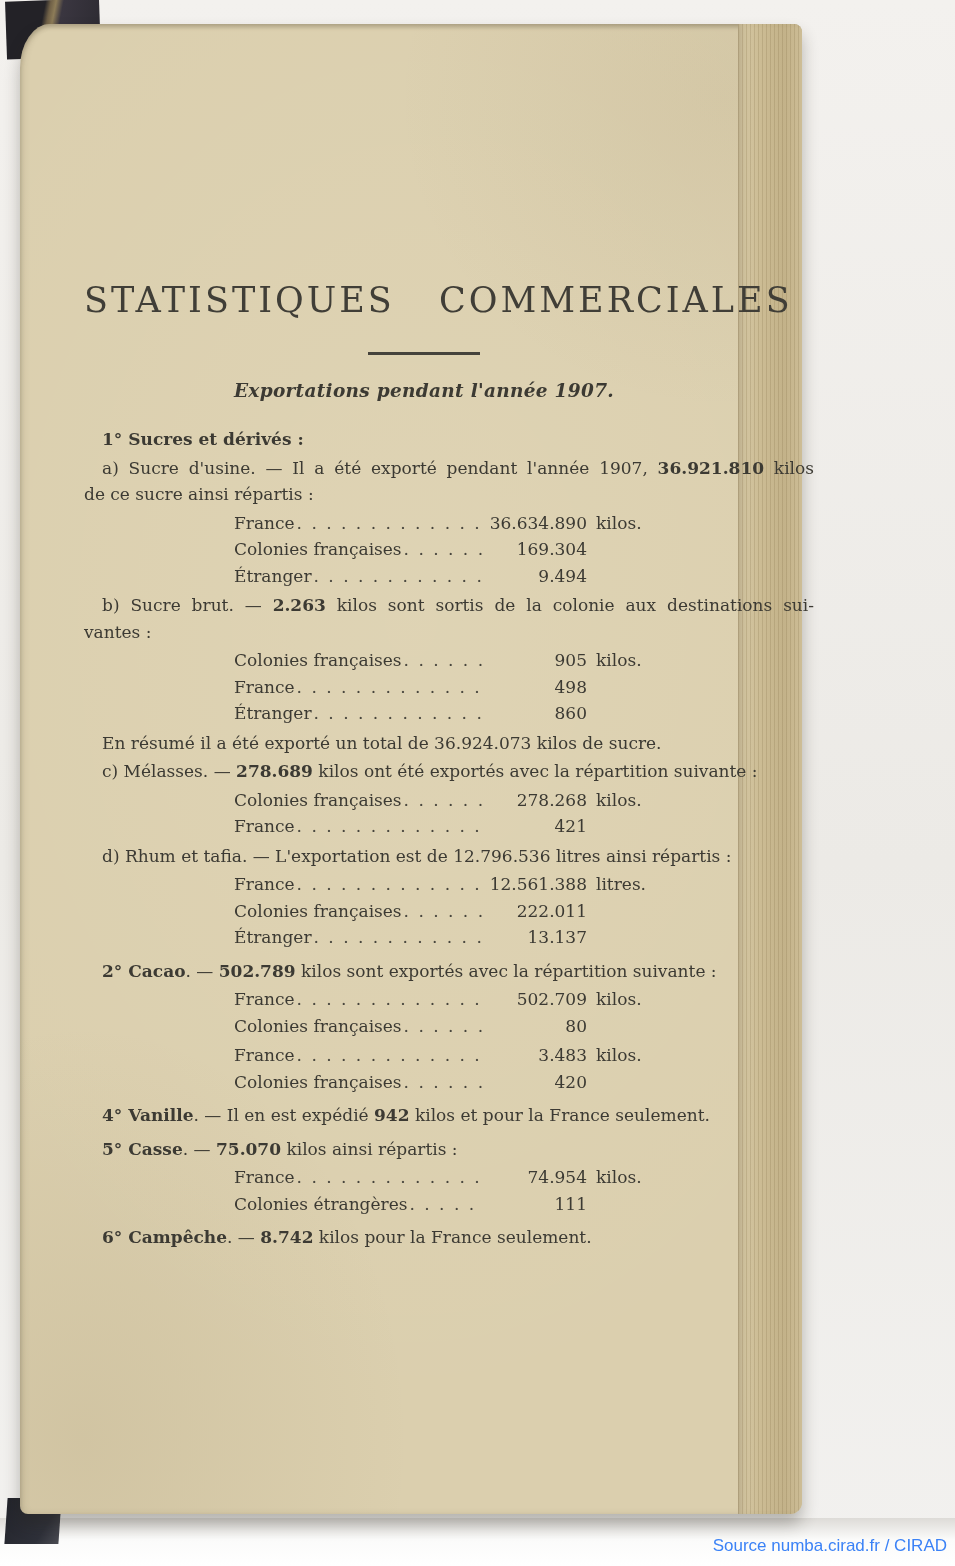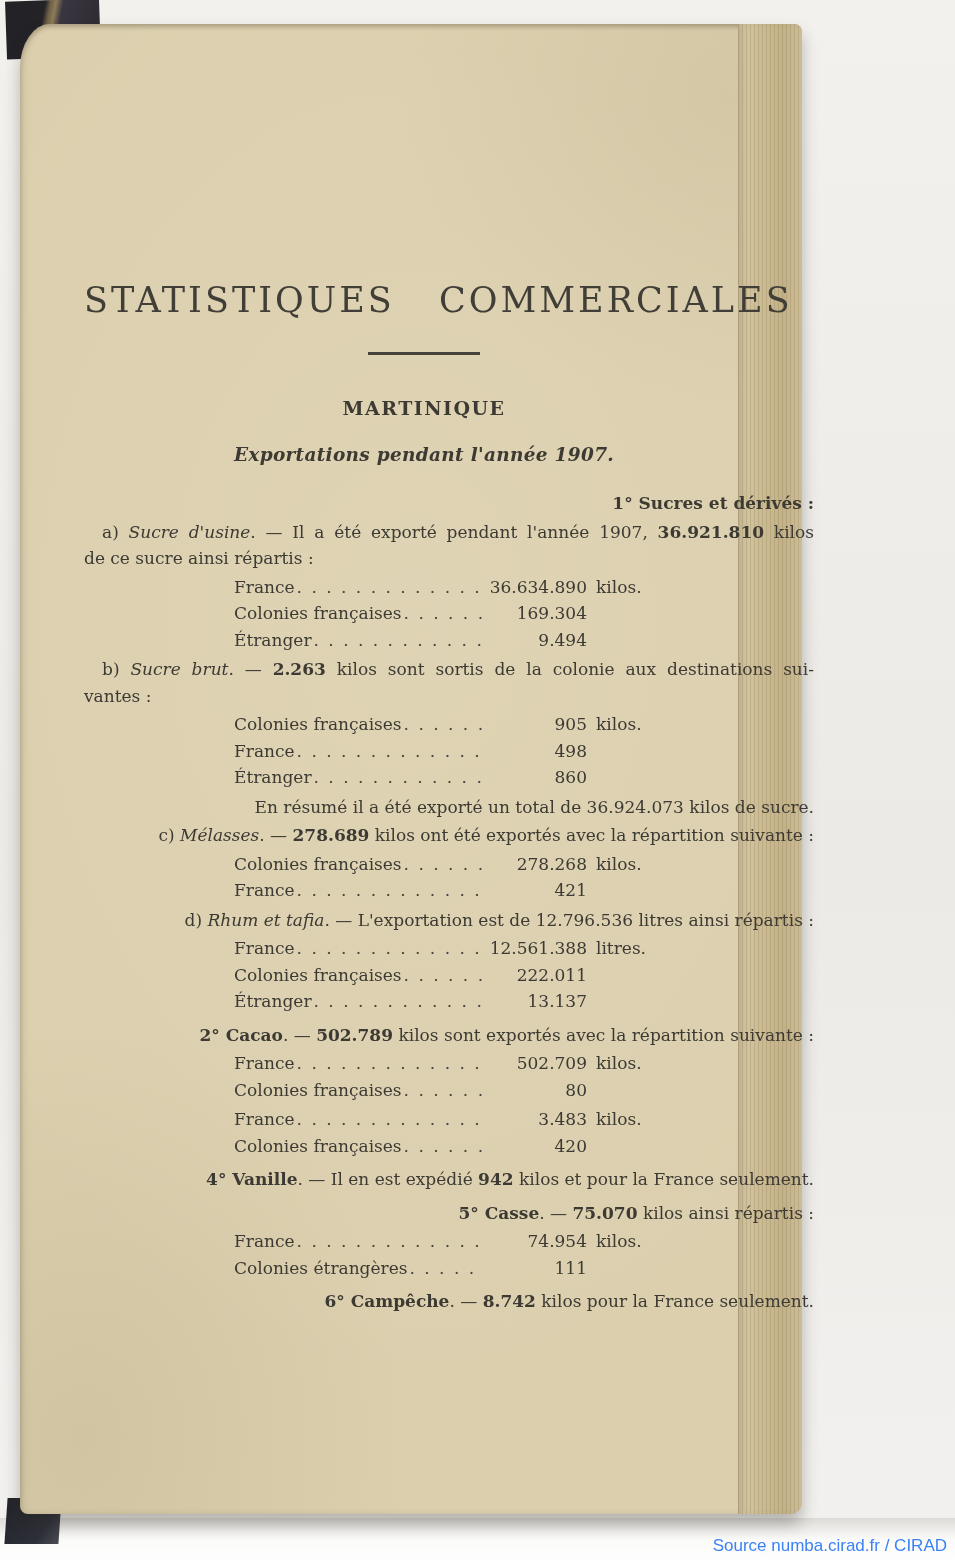--- a/index.html
+++ b/index.html
@@ -54,24 +54,24 @@
     letter-spacing:3px; word-spacing:30px; color:#403e37; white-space:nowrap;
   }
   .rule { width:112px; height:3px; background:#45433c; margin:32px auto 0; }
   .region { margin-top:42px; font-size:19px; font-weight:bold; letter-spacing:1.5px; }
   .subtitle { margin-top:25px; font-size:18.5px; font-style:italic; font-weight:bold; letter-spacing:0.3px; }
 
   .docbody { margin-top:25px; font-size:17px; }
   .para { margin:2px 0; }
   .para.head { margin-top:7px; }
   .pline { line-height:26.5px; }
-  .pline.ind { padding-left:18px;text-align:right; }
+  .pline.ind { padding-left:18px; }
   .pline.fill { text-align:justify; text-align-last:justify; }
   .b { font-weight:bold; }
-  .i { font-style:italic; }
+  .i { }
 
   .tbl { margin:2px 0 3px 150px; }
   .trow { display:flex; align-items:baseline; width:424px; line-height:26.5px; }
   .tlabel { white-space:nowrap; }
   .dots { flex:1; overflow:hidden; white-space:nowrap; margin:0 4px 0 2px; color:#46443c; }
   .dots::after { content:". . . . . . . . . . . . . . . . . . . . . . . . . . . . . . . . . . . . . ."; letter-spacing:2px; }
   .tval { min-width:100px; text-align:right; white-space:nowrap; }
   .tunit { margin-left:9px; min-width:62px; white-space:nowrap; }
 
   .source-bar {
@@ -86,21 +86,20 @@
   <div class="photo-bottom"></div>
   <div class="cover-top"></div>
   <div class="cover-bottom"></div>
 
   <div class="page">
     <div class="fore-edge"></div>
     <div class="content">
       <div class="head-area">
         <h1 class="title">STATISTIQUES  COMMERCIALES</h1>
         <div class="rule"></div>
-        <div class="region">MARTINIQUE</div>
         <div class="subtitle">Exportations pendant l'année 1907.</div>
       </div>
       <div class="docbody">
           <div class="para head">
             <div class="pline ind"><span class="b ">1° Sucres et dérivés :</span></div>
           </div>
           <div class="para">
             <div class="pline ind fill"><span>a) </span><span class="i">Sucre d'usine</span><span>. — Il a été exporté pendant l'année 1907, </span><span class="b ">36.921.810</span><span> kilos</span></div>
             <div class="pline"><span>de ce sucre ainsi répartis :</span></div>
           </div>

